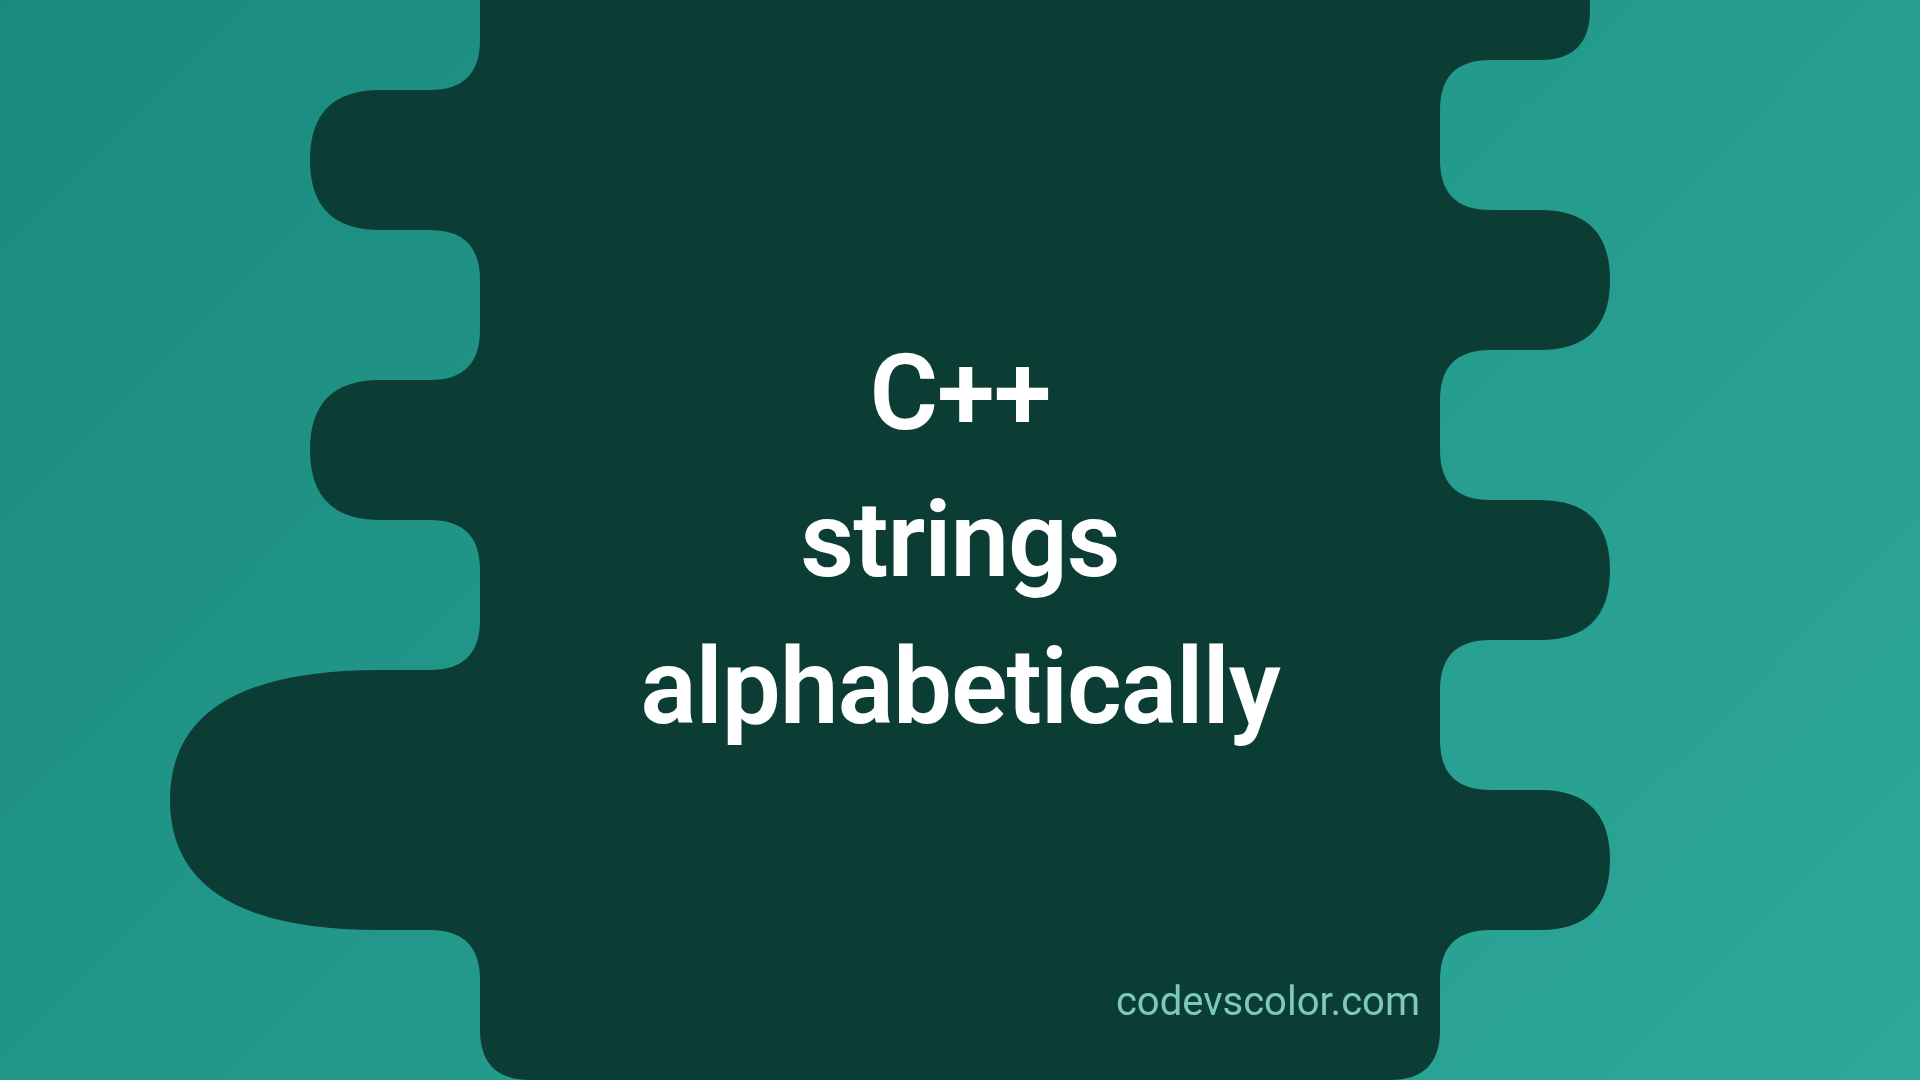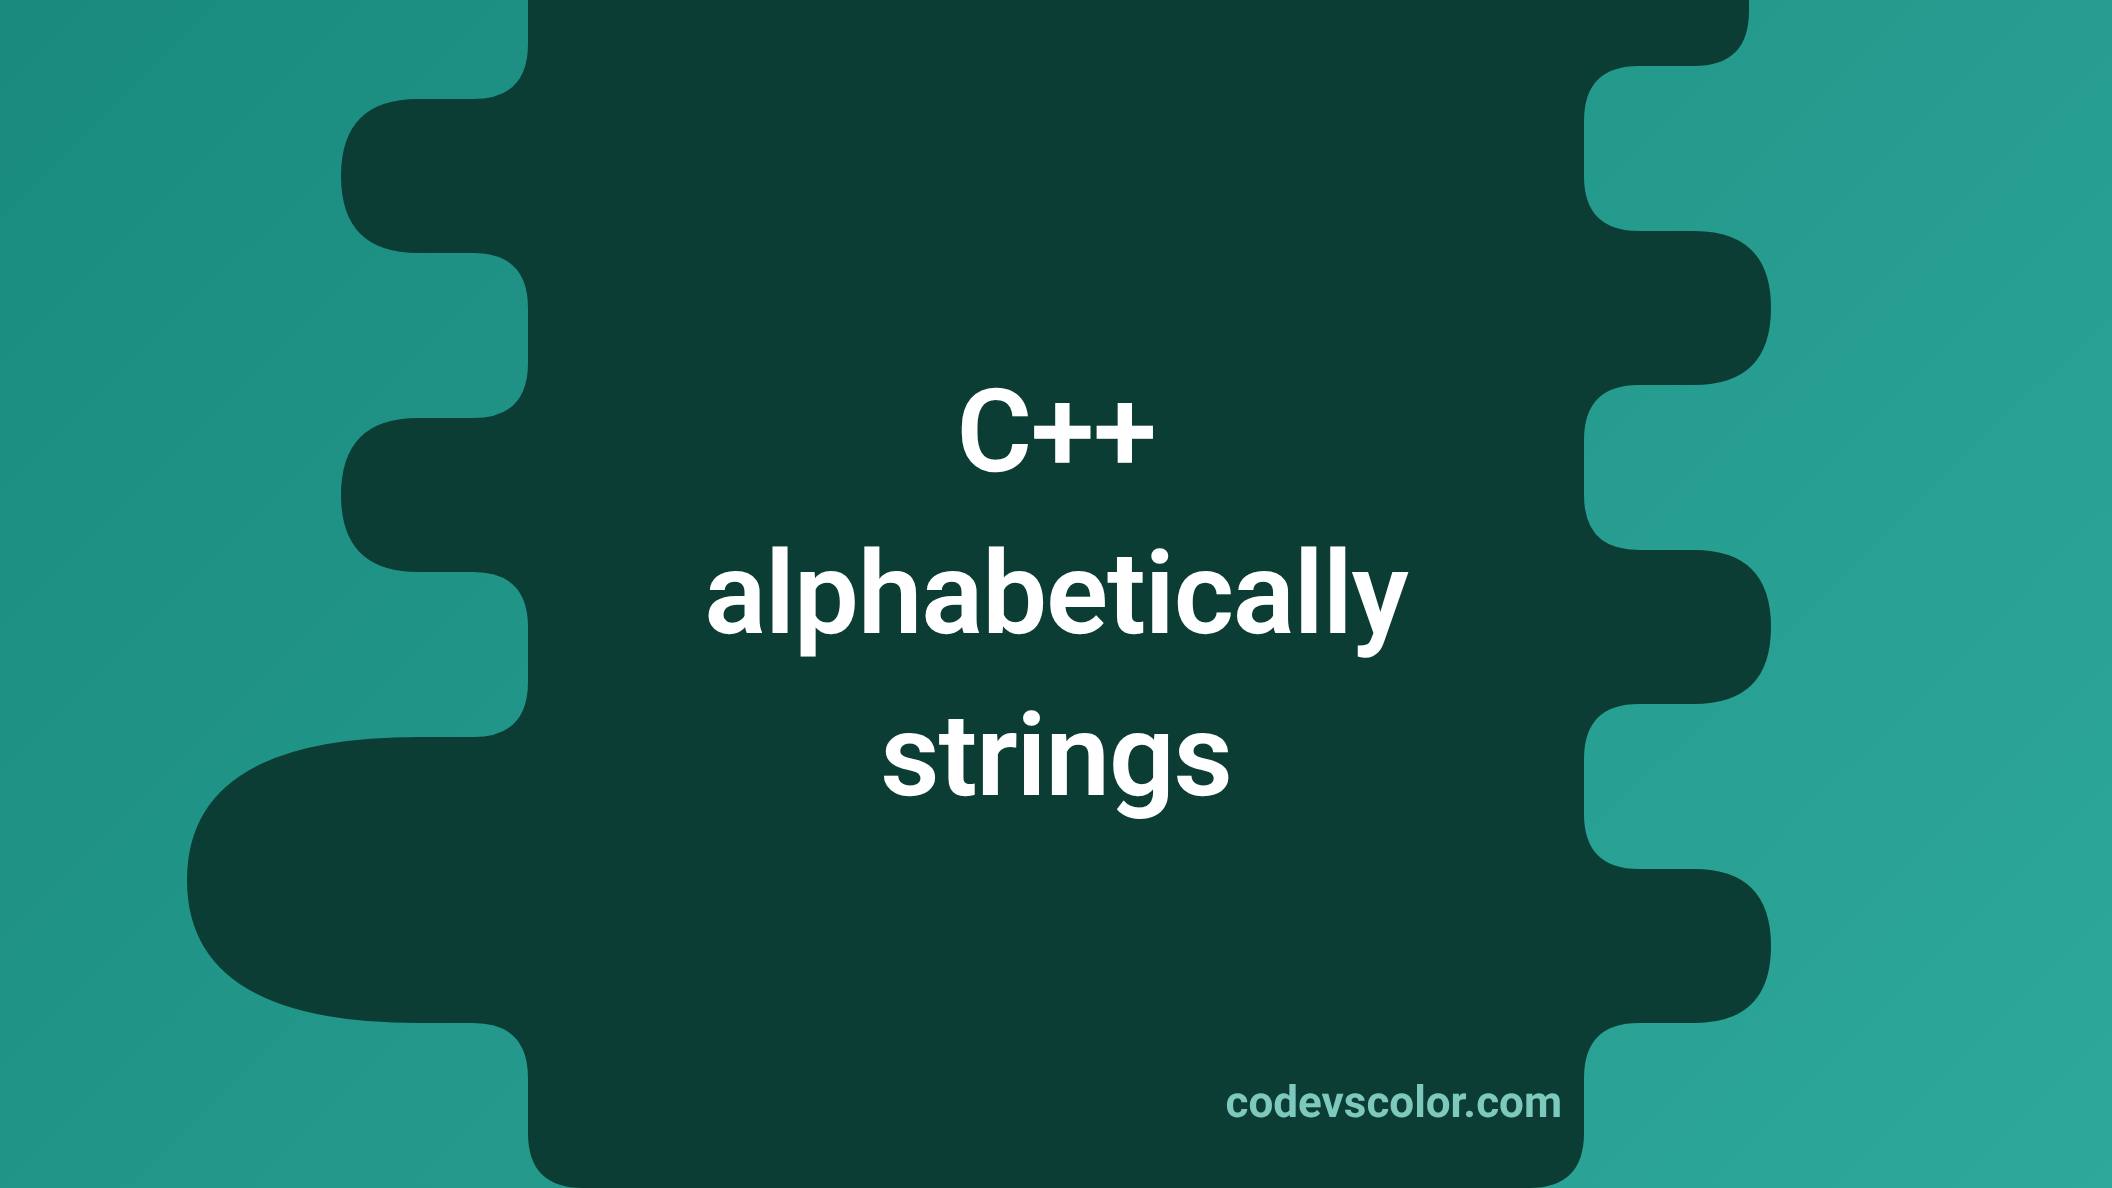--- a/index.html
+++ b/index.html
@@ -46,21 +46,21 @@
       line-height: 1.4;
       letter-spacing: -1px;
     }
     
     .watermark {
       position: absolute;
       bottom: 55px;
       right: 500px;
       color: #7ec9bd;
       font-size: 40px;
-      font-weight: 700;
+      font-weight: 400;
       z-index: 10;
     }
   </style>
 </head>
 <body>
 
 <div class="blob-container">
   <svg class="blob" width="1920" height="1080" viewBox="0 0 1920 1080">
     <path d="
       M 480,0
@@ -115,17 +115,17 @@
       L 1540,60
       Q 1590,60 1590,10
       L 1590,0
       Z
     "></path>
   </svg>
 </div>
 
 <div class="title-container">
   <div class="title-line">C++</div>
+  <div class="title-line">strings</div>
   <div class="title-line">alphabetically</div>
-  <div class="title-line">strings</div>
 </div>
 
 <div class="watermark">codevscolor.com</div>
 
 </body></html>

